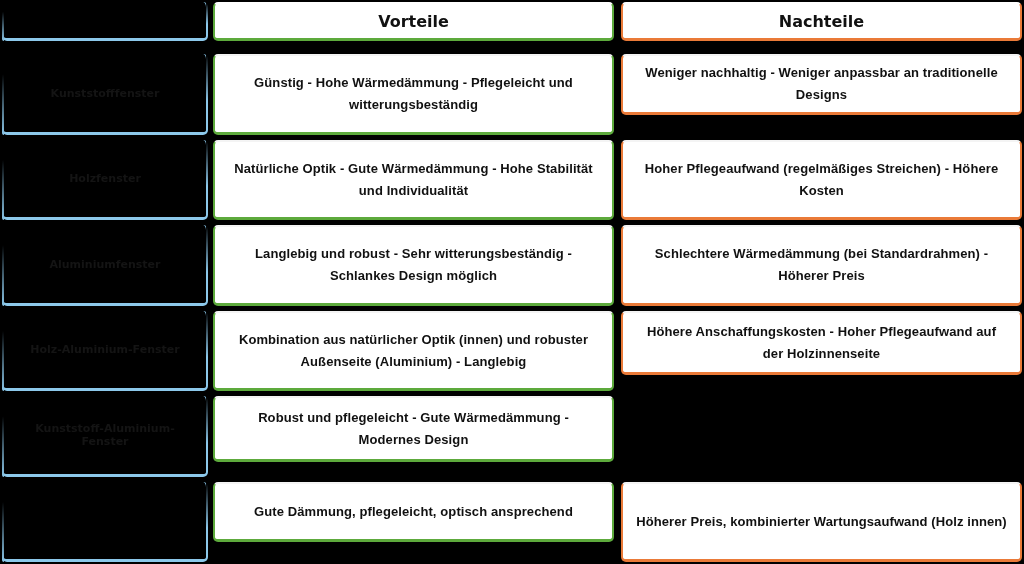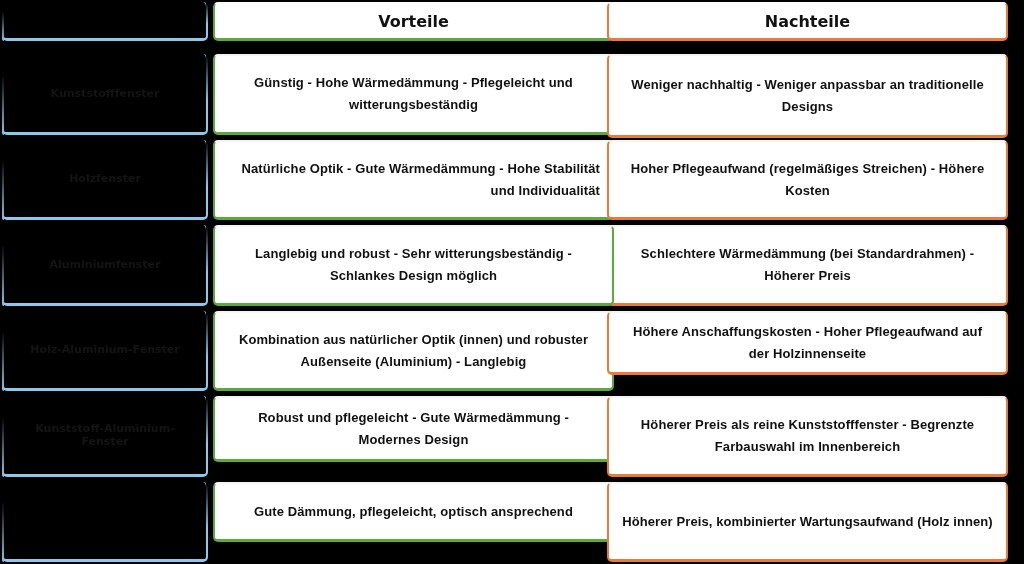--- a/index.html
+++ b/index.html
@@ -63,21 +63,21 @@
       width: 401px;
       background: #ffffff;
       border: 2px solid #ffffff;
       border-bottom: 3px solid #5daa3c;
       border-left: 2px solid #5daa3c;
       border-right: 2px solid #5daa3c;
       border-top: 2px solid #f4f4f4;
     }
     
     .con-cell {
-      left: 607px;
+      left: 621px;
       width: 401px;
       background: #ffffff;
       border: 2px solid #ffffff;
       border-bottom: 3px solid #ea7a38;
       border-left: 2px solid #ea7a38;
       border-right: 2px solid #ea7a38;
       border-top: 2px solid #f4f4f4;
     }
     .body-text {
       font-size: 13px;
@@ -110,28 +110,28 @@
   <div class="cell con-cell head-row">
     <span class="head-text">Nachteile</span>
   </div>
 
   <div class="cell label-cell" style="top:54px;height:81px;">
     <span class="label-text">Kunststofffenster</span>
   </div>
   <div class="cell pro-cell" style="top:54px;height:81px;">
     <span class="body-text">Günstig - Hohe Wärmedämmung - Pflegeleicht und witterungsbeständig</span>
   </div>
-  <div class="cell con-cell" style="top:54px;height:84px;">
+  <div class="cell con-cell" style="top:54px;height:61px;">
     <span class="body-text">Weniger nachhaltig - Weniger anpassbar an traditionelle Designs</span>
   </div>
 
   <div class="cell label-cell" style="top:140px;height:80px;">
     <span class="label-text">Holzfenster</span>
   </div>
-  <div class="cell pro-cell" style="top:140px;height:80px;text-align:right;">
+  <div class="cell pro-cell" style="top:140px;height:80px;">
     <span class="body-text">Natürliche Optik - Gute Wärmedämmung - Hohe Stabilität und Individualität</span>
   </div>
   <div class="cell con-cell" style="top:140px;height:80px;">
     <span class="body-text">Hoher Pflegeaufwand (regelmäßiges Streichen) - Höhere Kosten</span>
   </div>
 
   <div class="cell label-cell" style="top:225px;height:81px;">
     <span class="label-text">Aluminiumfenster</span>
   </div>
   <div class="cell con-cell" style="top:225px;height:81px;">
@@ -150,23 +150,20 @@
   <div class="cell con-cell" style="top:311px;height:64px;">
     <span class="body-text">Höhere Anschaffungskosten - Hoher Pflegeaufwand auf der Holzinnenseite</span>
   </div>
 
   <div class="cell label-cell" style="top:396px;height:81px;">
     <span class="label-text">Kunststoff-Aluminium-Fenster</span>
   </div>
   <div class="cell pro-cell" style="top:396px;height:66px;">
     <span class="body-text">Robust und pflegeleicht - Gute Wärmedämmung - Modernes Design</span>
   </div>
-  <div class="cell con-cell" style="top:396px;height:81px;">
-    <span class="body-text">Höherer Preis als reine Kunststofffenster - Begrenzte Farbauswahl im Innenbereich</span>
-  </div>
 
   <div class="cell label-cell" style="top:482px;height:80px;">
     <span class="label-text"></span>
   </div>
   <div class="cell pro-cell" style="top:482px;height:60px;">
     <span class="body-text">Gute Dämmung, pflegeleicht, optisch ansprechend</span>
   </div>
   <div class="cell con-cell" style="top:482px;height:80px;">
     <span class="body-text">Höherer Preis, kombinierter Wartungsaufwand (Holz innen)</span>
   </div>

